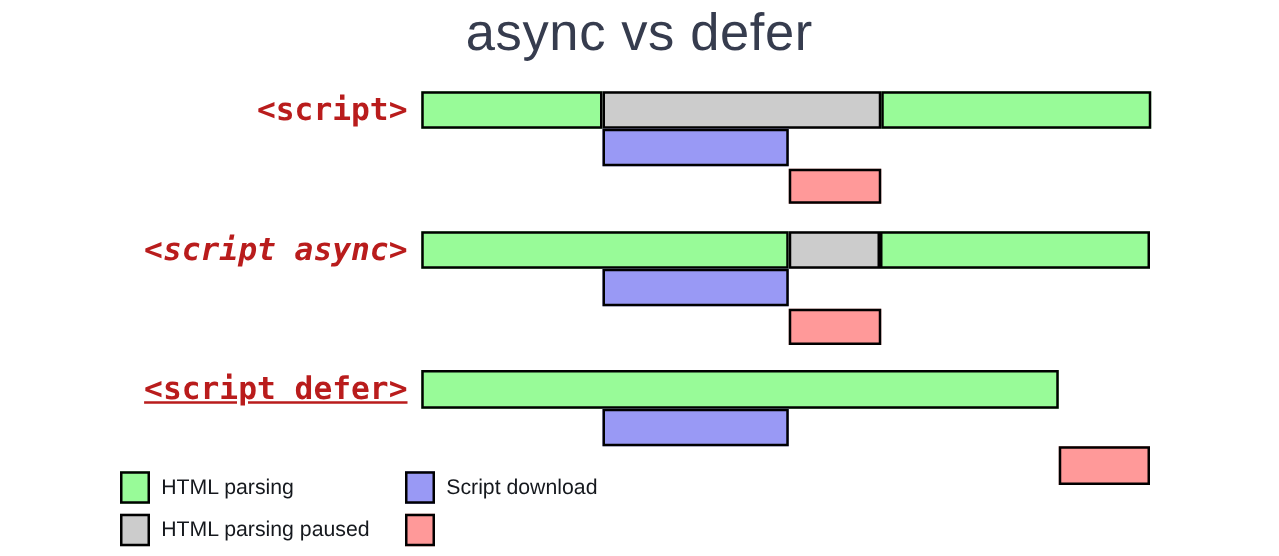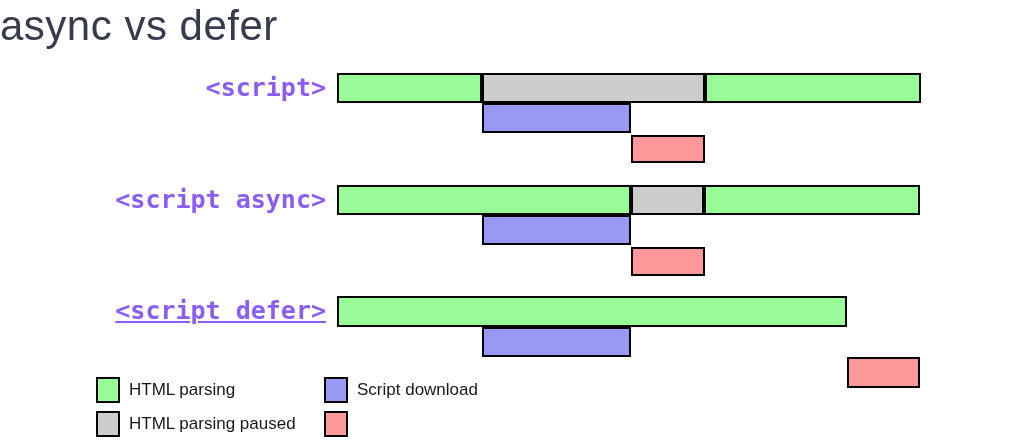--- a/index.html
+++ b/index.html
@@ -7,36 +7,36 @@
     position: relative;
     width: 1023px;
     height: 445px;
     background: #ffffff;
     overflow: hidden;
     font-family: "Liberation Sans", sans-serif;
   }
   .title {
     position: absolute;
     top: 2px; left: 0; width: 100%;
-    text-align: left;
+    text-align: center;
     font-size: 42px;
     font-weight: 300;
     color: #363c4e;
     letter-spacing: 0.5px;
   }
   .row-label {
     position: absolute;
     left: 0;
     width: 326px;
     text-align: right;
     font-family: "DejaVu Sans Mono", monospace;
     font-size: 25px;
     font-weight: bold;
     line-height: 30px;
-    color: #8b5cf6;
+    color: #b91c1c;
     white-space: pre;
   }
   .bar {
     position: absolute;
     box-sizing: border-box;
     border: 2px solid #000000;
   }
   .legend-heading {
     position: absolute;
     left: 92px;
@@ -76,21 +76,21 @@
 <div id="canvas">
   <div class="title">async vs defer</div>
 
   <div id="timeline">
       <div class="row-label" style="top: 73px;">&lt;script&gt;</div>
       <div class="bar" style="left: 337px; top: 73px; width: 145px; height: 30px; background: rgb(152, 251, 152);"></div>
       <div class="bar" style="left: 482px; top: 73px; width: 223px; height: 30px; background: rgb(204, 204, 204);"></div>
       <div class="bar" style="left: 705px; top: 73px; width: 216px; height: 30px; background: rgb(152, 251, 152);"></div>
       <div class="bar" style="left: 482px; top: 103px; width: 149px; height: 30px; background: rgb(153, 153, 245);"></div>
       <div class="bar" style="left: 631px; top: 135px; width: 74px; height: 28px; background: rgb(255, 153, 153);"></div>
-      <div class="row-label" style="top: 185px;">&lt;script async&gt;</div>
+      <div class="row-label" style="top: 185px; font-style: italic;">&lt;script async&gt;</div>
       <div class="bar" style="left: 337px; top: 185px; width: 294px; height: 30px; background: rgb(152, 251, 152);"></div>
       <div class="bar" style="left: 631px; top: 185px; width: 73px; height: 30px; background: rgb(204, 204, 204);"></div>
       <div class="bar" style="left: 704px; top: 185px; width: 216px; height: 30px; background: rgb(152, 251, 152);"></div>
       <div class="bar" style="left: 482px; top: 215px; width: 149px; height: 30px; background: rgb(153, 153, 245);"></div>
       <div class="bar" style="left: 631px; top: 247px; width: 74px; height: 29px; background: rgb(255, 153, 153);"></div>
       <div class="row-label" style="top: 296px; text-decoration: underline;">&lt;script defer&gt;</div>
       <div class="bar" style="left: 337px; top: 296px; width: 510px; height: 31px; background: rgb(152, 251, 152);"></div>
       <div class="bar" style="left: 482px; top: 327px; width: 149px; height: 30px; background: rgb(153, 153, 245);"></div>
       <div class="bar" style="left: 847px; top: 357px; width: 73px; height: 31px; background: rgb(255, 153, 153);"></div>
     </div>

